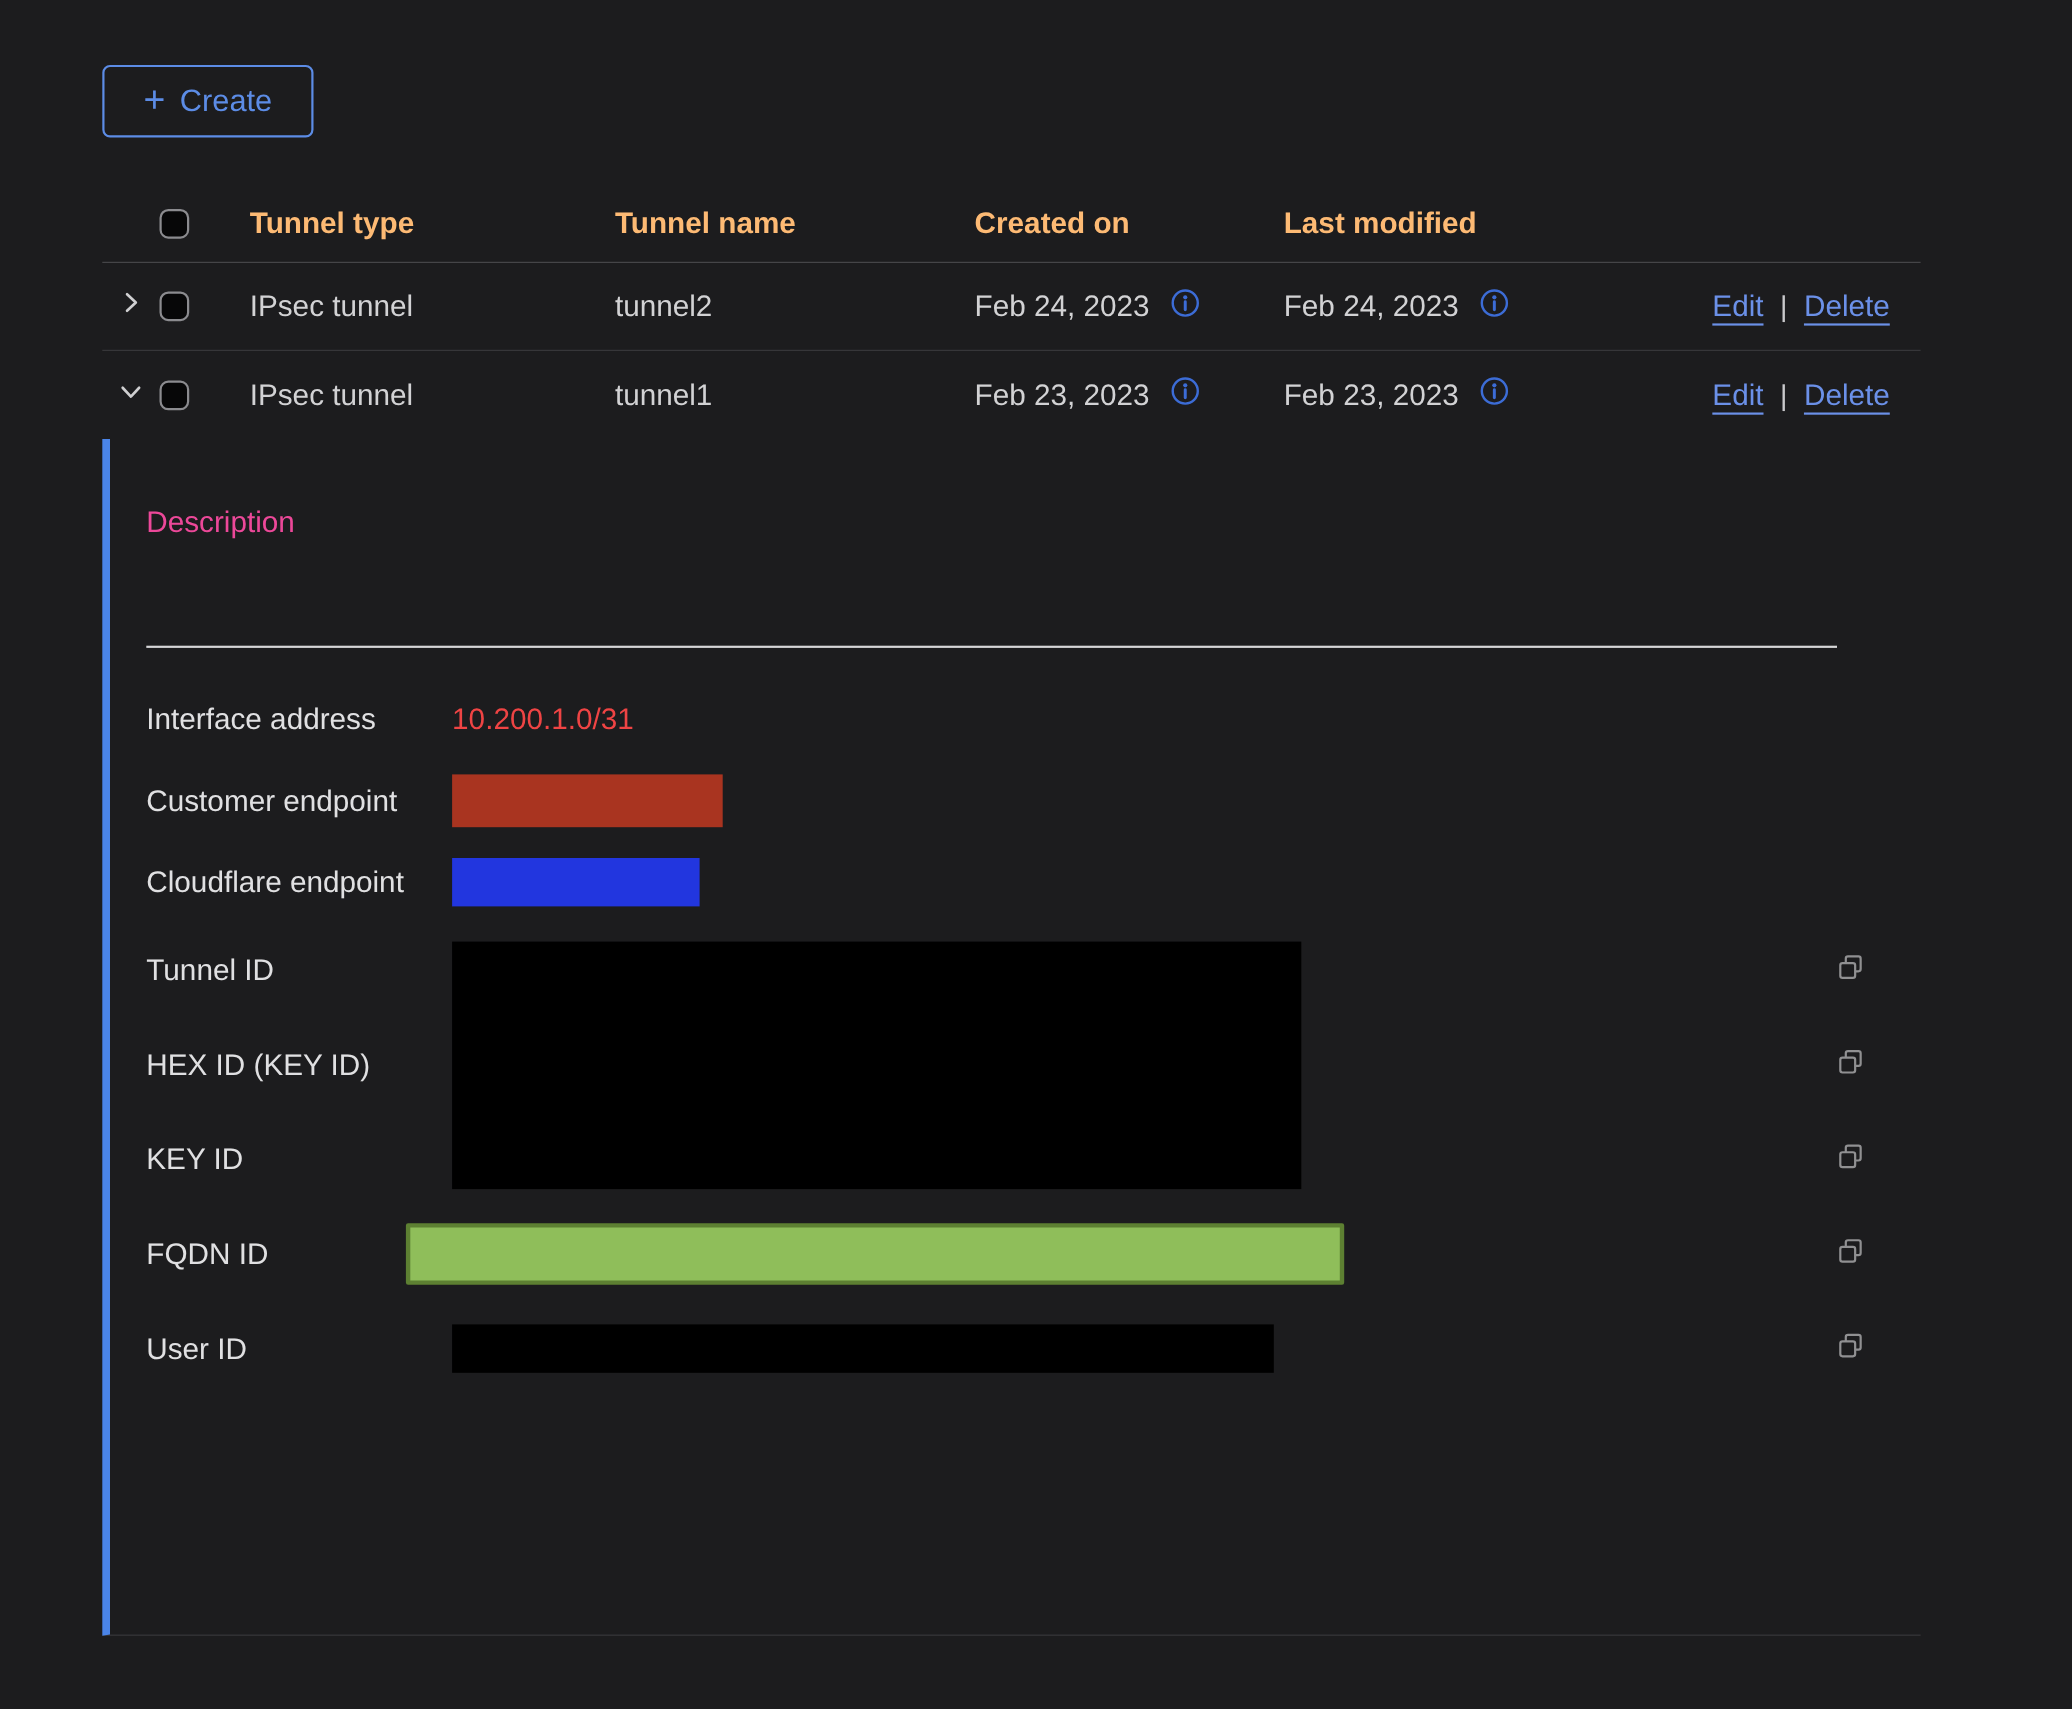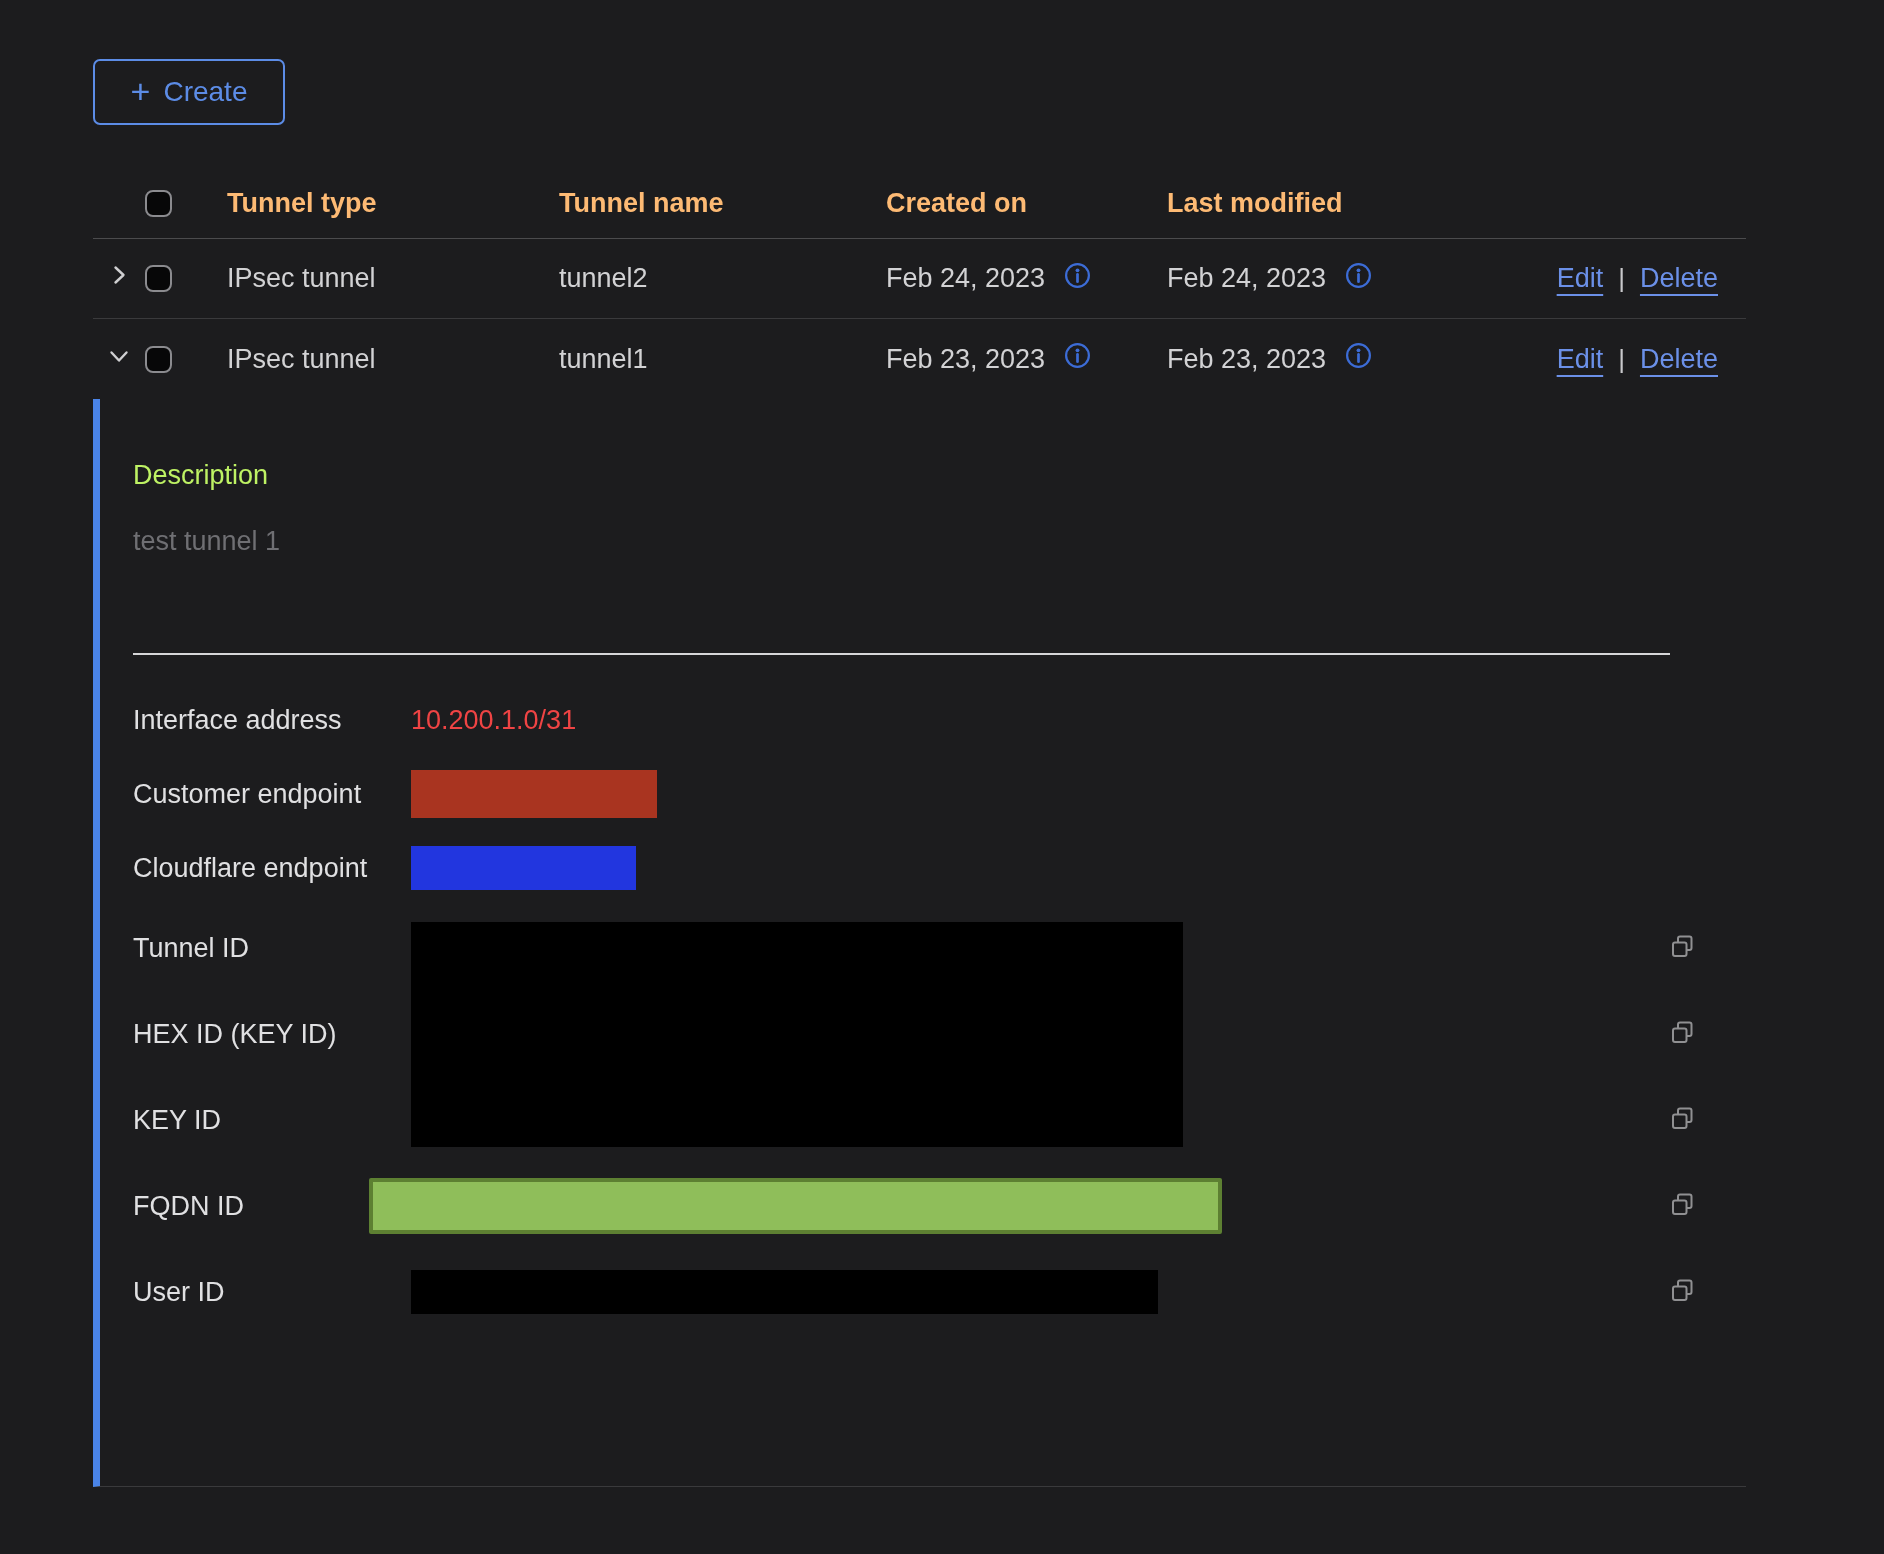--- a/index.html
+++ b/index.html
@@ -61,21 +61,21 @@
   }
   .pipe { color: #c9c9cc; font-size: 26px; }
 
   
   .panel {
     border-left: 7px solid #4a84e8;
     border-bottom: 1px solid #3a3a3c;
     height: 1088px;
     padding: 60px 36px 0 33px;
   }
-  .desc-label { font-size: 27px; color: #bef264; line-height: 32px; }
+  .desc-label { font-size: 27px; color: #ec4899; line-height: 32px; }
   .desc-value { font-size: 27px; color: #6f6f73; line-height: 32px; margin-top: 34px; }
   .health-btn {
     margin-top: 32px;
     height: 64px;
     padding: 0 38px;
     background: transparent;
     border: 2px solid #5c8ce6;
     border-radius: 8px;
     color: #5c8ce6;
     font-family: "Liberation Sans", sans-serif;
@@ -207,21 +207,20 @@
       </div>
       <div class="col-actions">
         <span class="link">Edit</span>
         <span class="pipe">|</span>
         <span class="link">Delete</span>
       </div>
     </div>
 
     <div class="panel">
       <div class="desc-label">Description</div>
-      <div class="desc-value">test tunnel 1</div>
       <div class="divider"></div>
 
       <div class="details">
 
         <div class="dlabel">Interface address</div>
         <div class="dvalue">10.200.1.0/31</div>
         <div></div>
 
         <div class="dlabel">Customer endpoint</div>
         <div>

